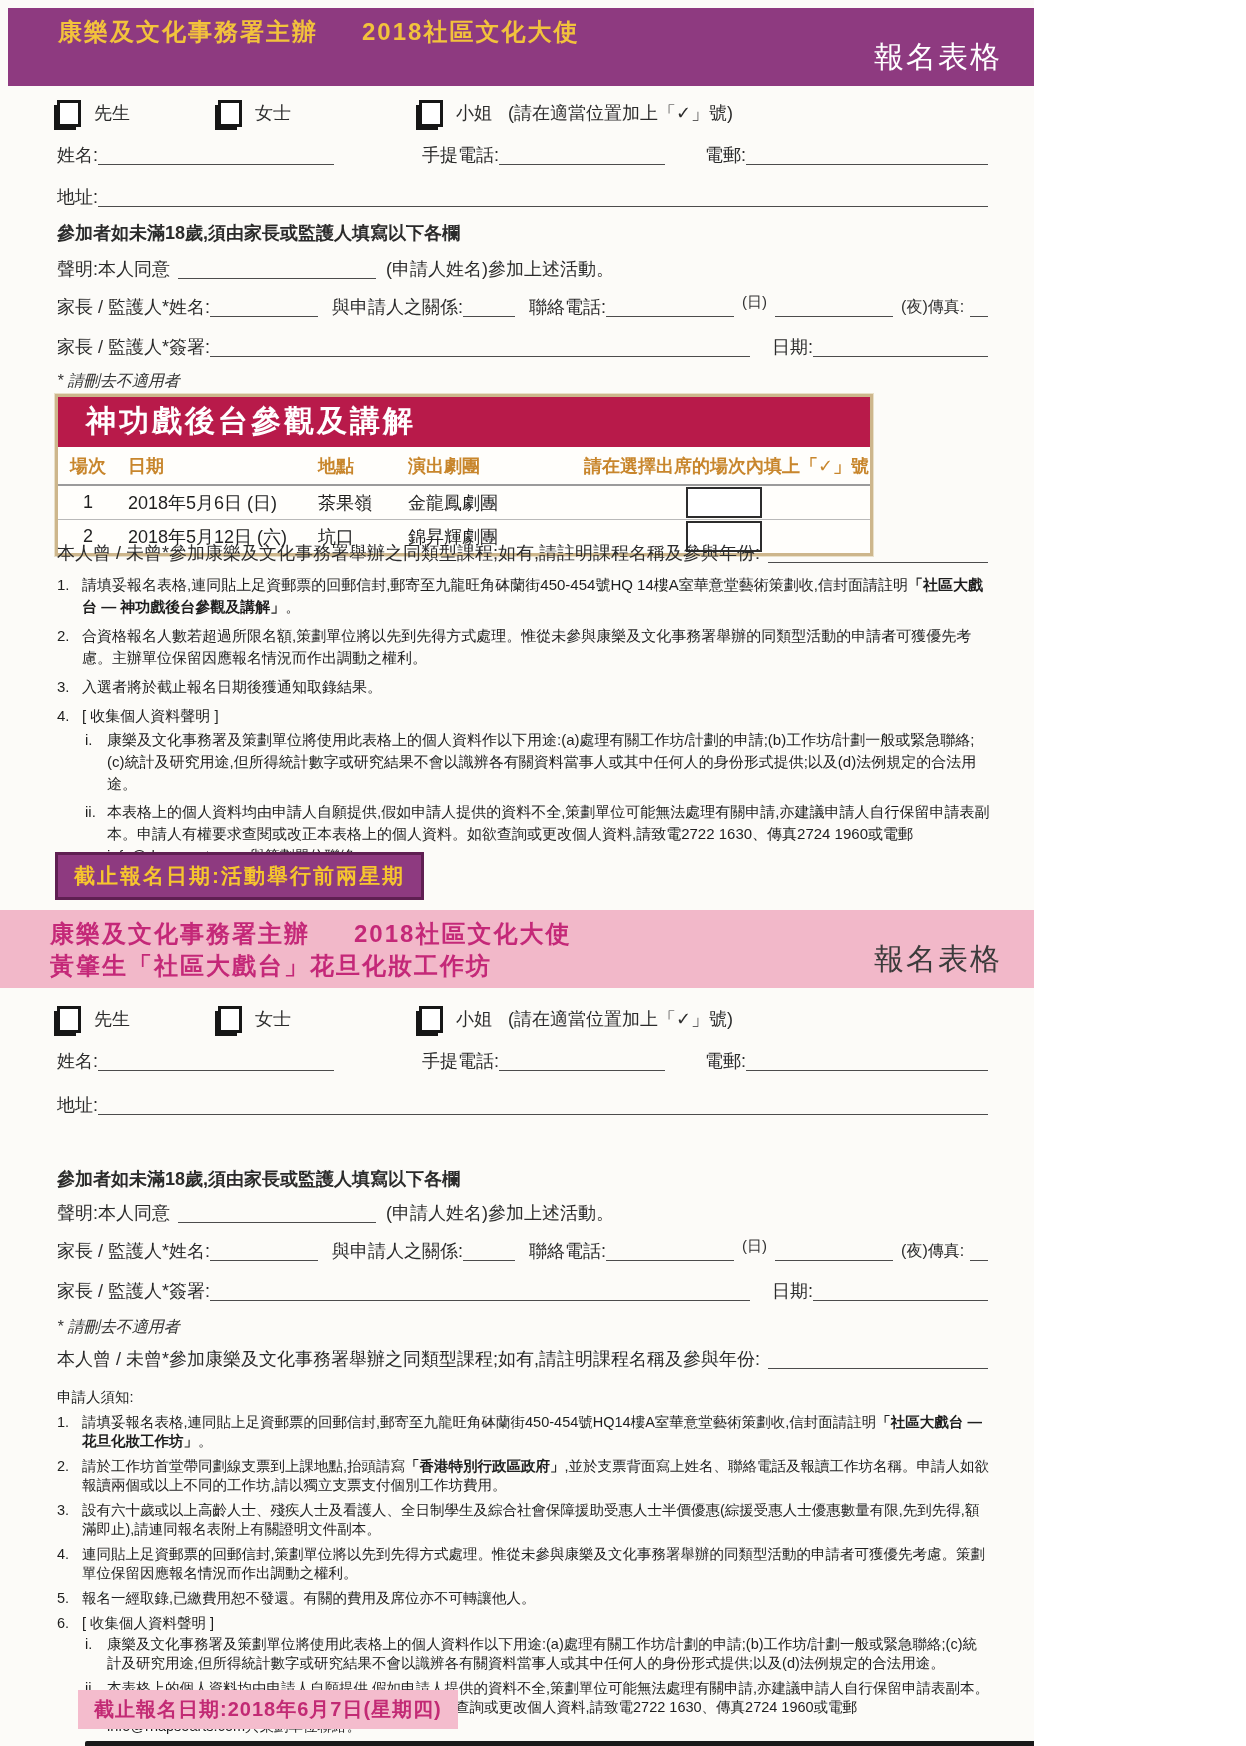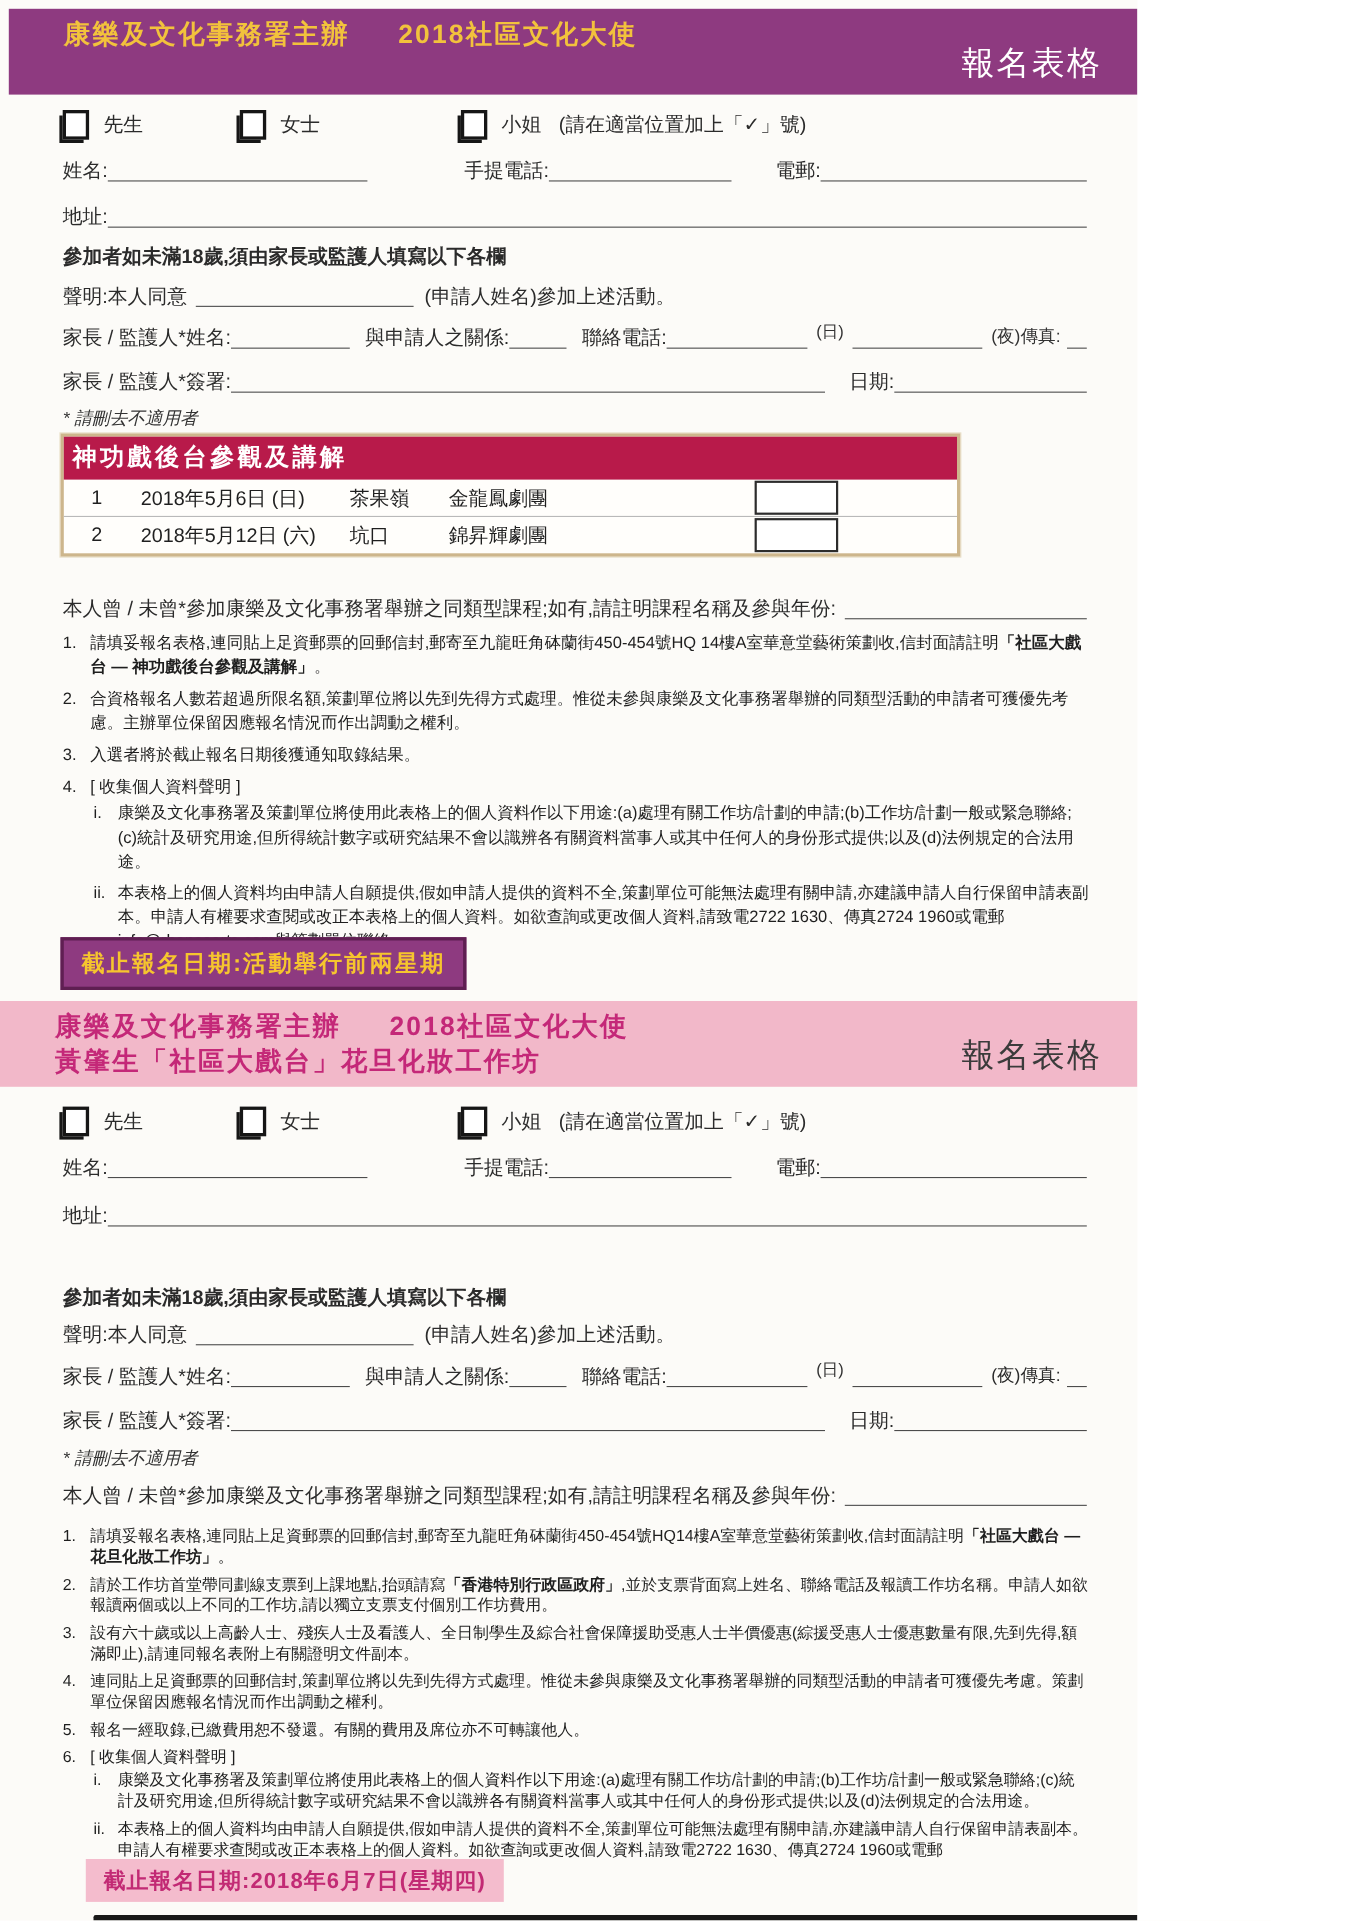--- a/index.html
+++ b/index.html
@@ -23,21 +23,21 @@
   .lbl{flex:none;}
   .ul{border-bottom:1.6px solid #4c4c4c;height:22px;flex:none;display:inline-block;}
   .grow{flex:1 1 auto;}
   .bold{font-weight:bold;}
   .italic{font-style:italic;font-size:16px;color:#333;}
   .raised{font-size:15px;transform:translateY(-5px);color:#333;}
   
   .cb{width:18px;height:21px;border:3px solid #161616;background:#fff;box-shadow:-4px 4px 0 -1px #161616;display:inline-block;flex:none;margin-right:13px;align-self:center;}
   
   .etable{position:absolute;left:55px;top:394px;width:812px;border:3px solid #cdb68c;background:#fffefb;box-shadow:0 0 0 1px #e9e0c9;}
-  .et-title{background:#b81a4a;color:#fff;font-weight:bold;font-size:22px;letter-spacing:3px;padding:4px 16px 5px 8px;}
+  .et-title{background:#b81a4a;color:#fff;font-weight:bold;font-size:30px;letter-spacing:3px;padding:4px 16px 5px 28px;}
   .et-head{display:flex;align-items:center;height:37px;color:#c8862c;font-weight:bold;font-size:18px;border-bottom:2px solid #9b9b9b;background:#fffefb;}
   .et-row{display:flex;align-items:center;height:33px;font-size:18px;color:#1f1f1f;}
   .et-row + .et-row{border-top:1px solid #b9b9b9;}
   .c1{width:60px;text-align:center;flex:none;}
   .c2{width:188px;padding-left:10px;flex:none;}
   .c3{width:88px;padding-left:2px;flex:none;}
   .c4{width:170px;padding-left:2px;flex:none;}
   .c5{flex:1;display:flex;align-items:center;}
   .et-head .c5{justify-content:flex-start;padding-left:6px;}
   .et-row .c5{justify-content:center;}
@@ -126,20 +126,27 @@
     <span class="lbl" style="margin-left:22px">日期:</span>
     <span class="ul grow"></span>
   </div>
 
   <div class="row italic" style="top:368px">
     <span>* 請刪去不適用者</span>
   </div>
 
   <div class="etable">
     <div class="et-title">神功戲後台參觀及講解</div>
+    <div class="et-head">
+      <span class="c1">場次</span>
+      <span class="c2">日期</span>
+      <span class="c3">地點</span>
+      <span class="c4">演出劇團</span>
+      <span class="c5">請在選擇出席的場次內填上「✓」號</span>
+    </div>
     <div class="et-row">
       <span class="c1">1</span>
       <span class="c2">2018年5月6日 (日)</span>
       <span class="c3">茶果嶺</span>
       <span class="c4">金龍鳳劇團</span>
       <span class="c5">
           <span class="attend"></span>
         </span>
     </div>
     <div class="et-row">
@@ -257,20 +264,21 @@
   <div class="row italic" style="top:1314px">
     <span>* 請刪去不適用者</span>
   </div>
 
   <div class="row" style="top:1346px">
     <span class="lbl">本人曾 / 未曾*參加康樂及文化事務署舉辦之同類型課程;如有,請註明課程名稱及參與年份:</span>
     <span class="ul grow" style="margin-left:8px"></span>
   </div>
 
   <div class="notes notes2" style="top:1388px">
+    <div class="notes-intro">申請人須知:</div>
     <div class="note">
       <span class="nnum">1.</span>
       <div class="ntext"><span>請填妥報名表格,連同貼上足資郵票的回郵信封,郵寄至九龍旺角砵蘭街450-454號HQ14樓A室華意堂藝術策劃收,信封面請註明</span><b>「社區大戲台 — 花旦化妝工作坊」</b><span>。</span></div>
     </div>
     <div class="note">
       <span class="nnum">2.</span>
       <div class="ntext"><span>請於工作坊首堂帶同劃線支票到上課地點,抬頭請寫</span><b>「香港特別行政區政府」</b><span>,並於支票背面寫上姓名、聯絡電話及報讀工作坊名稱。申請人如欲報讀兩個或以上不同的工作坊,請以獨立支票支付個別工作坊費用。</span></div>
     </div>
     <div class="note">
       <span class="nnum">3.</span>

